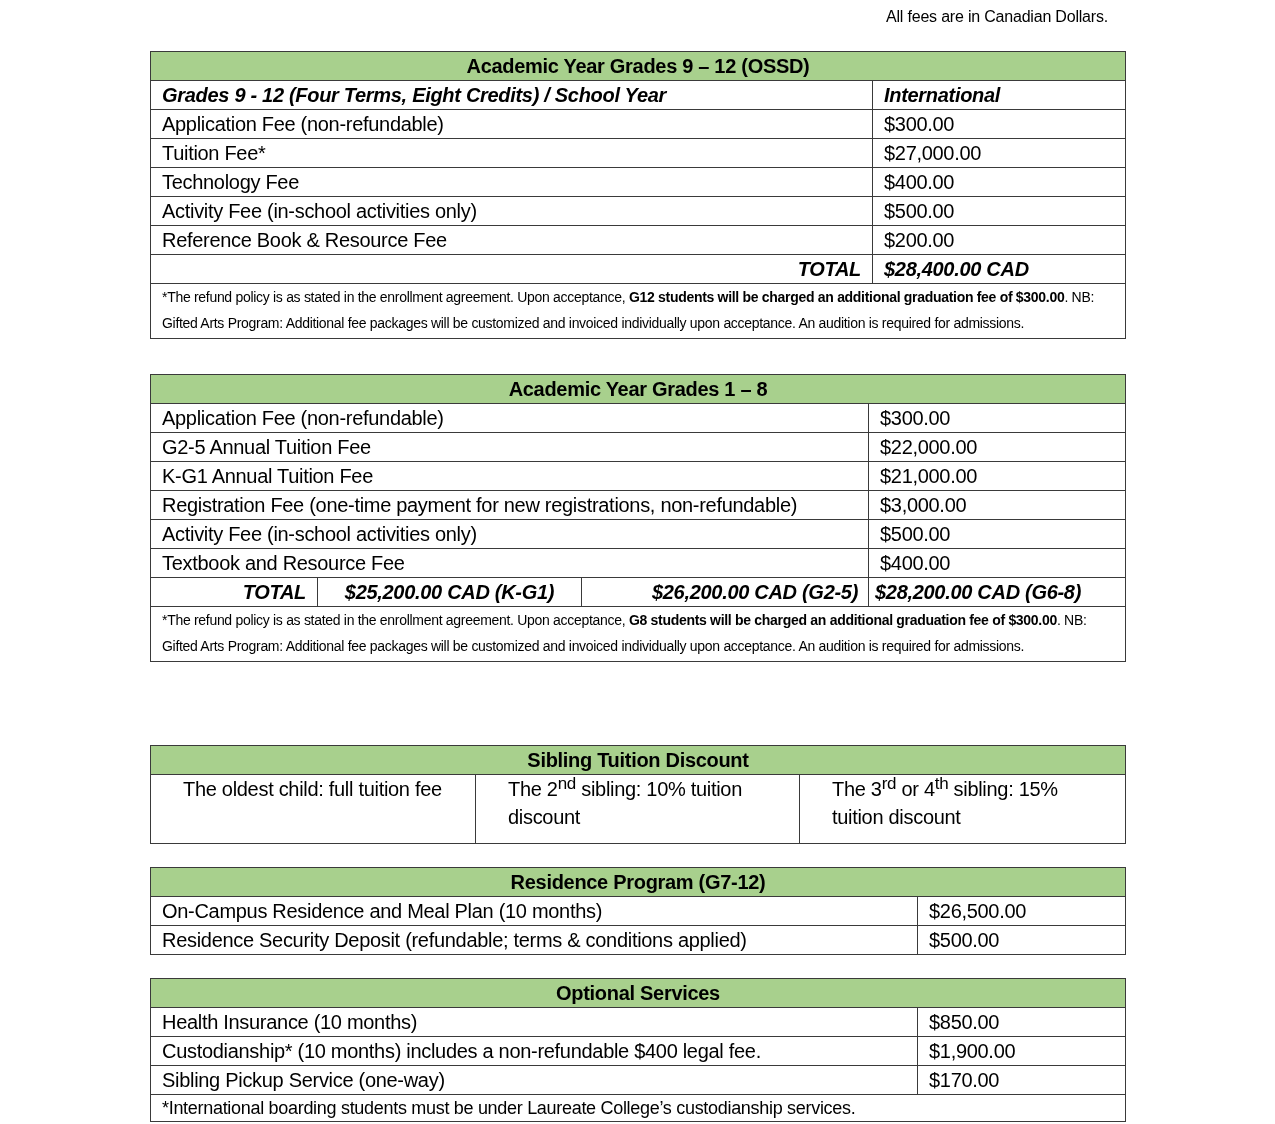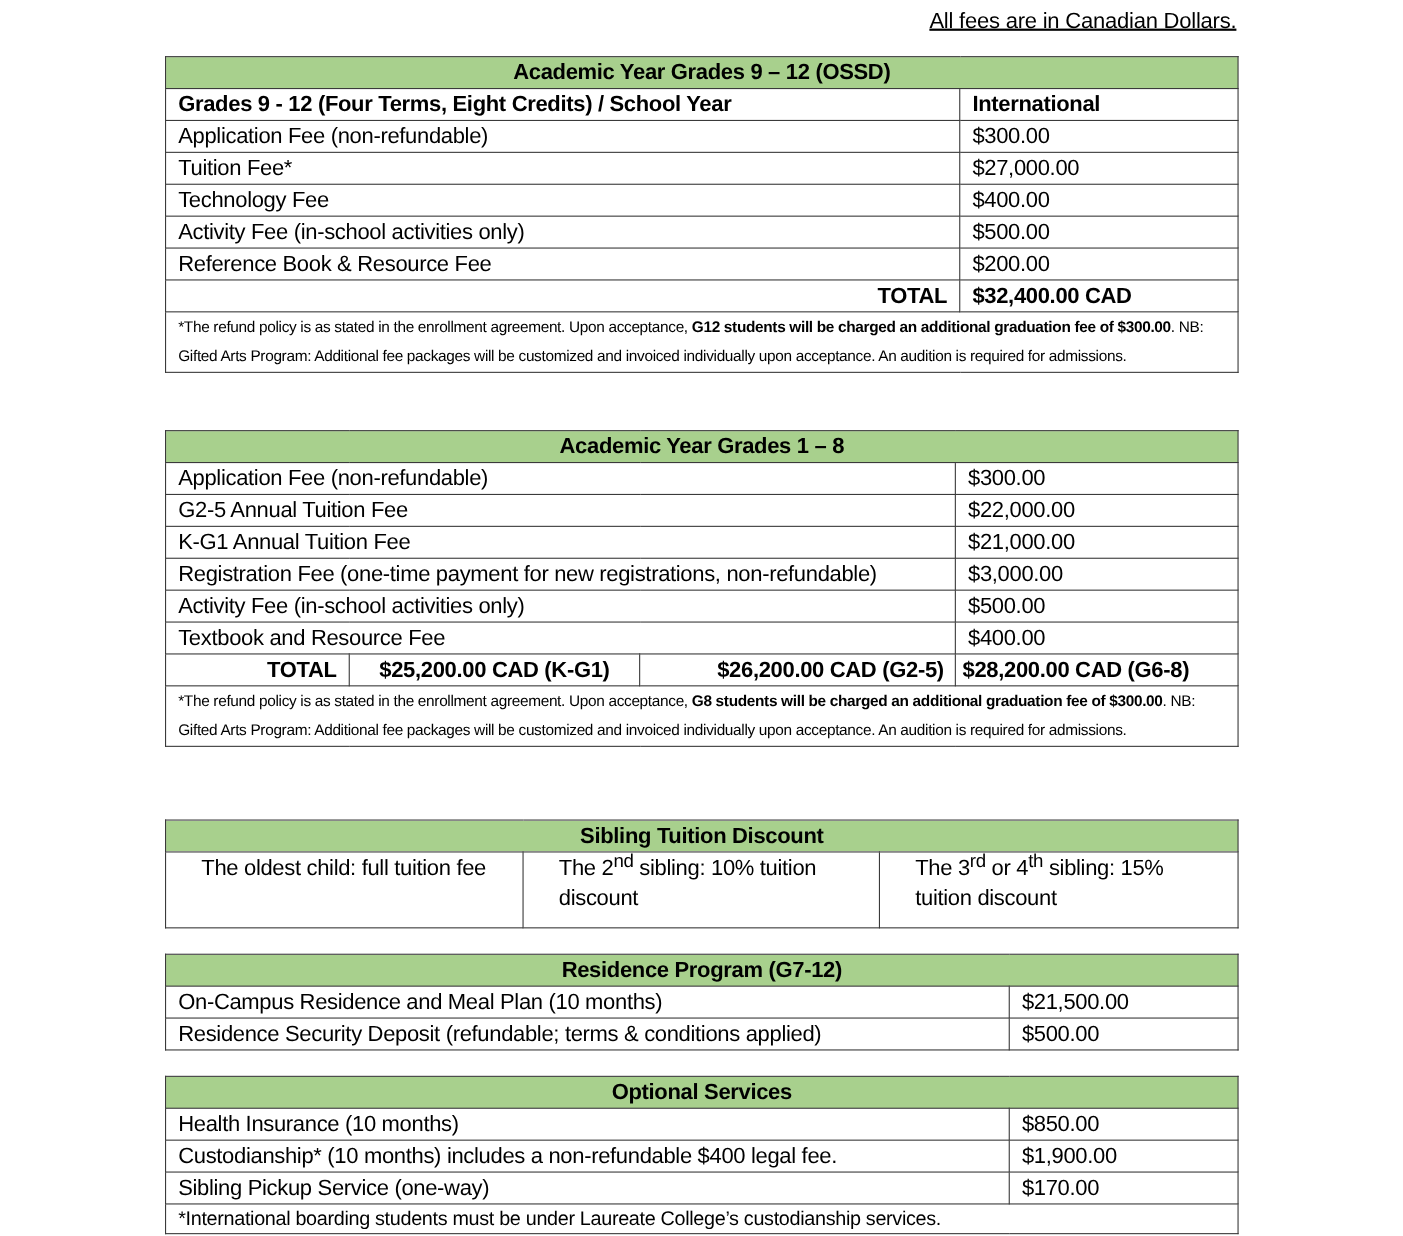--- a/index.html
+++ b/index.html
@@ -2,37 +2,37 @@
 <html><head>
 <meta charset="utf-8">
 <style>
   html, body { margin: 0; padding: 0; background: #ffffff; }
   body {
     width: 1275px; height: 1124px; position: relative; overflow: hidden;
     font-family: "Liberation Sans", "DejaVu Sans", sans-serif;
     color: #000;
   }
   .note-top {
-    position: absolute; top: 8px; right: 151px;
-    font-size: 20px; letter-spacing: -0.2px; text-decoration: underline;
+    position: absolute; top: 8px; right: 167px;
+    font-size: 16px; letter-spacing: -0.2px;
   }
   table.fee {
     position: absolute; left: 150px; width: 975px;
     border-collapse: collapse; table-layout: fixed;
     font-size: 20px; letter-spacing: -0.3px;
   }
   table.fee td {
     border: 1px solid #3a3a3a;
     padding: 0 11px; height: 28px; line-height: 28px;
     white-space: nowrap; overflow: hidden;
   }
   table.fee td.hdr {
     background: #a8d08d; font-weight: bold; text-align: center;
   }
-  table.fee td.bold { font-weight: bold; }
+  table.fee td.bold { font-weight: bold; font-style: italic; }
   table.fee td.right { text-align: right; }
   table.fee td.center { text-align: center; }
   table.fee td.footnote {
     white-space: normal; font-size: 14px; line-height: 25.5px;
     padding: 1px 11px 2px 11px; height: auto;
   }
   table.fee td.wrap {
     white-space: normal; vertical-align: top; line-height: 28px;
     height: 68px; padding-top: 0; padding-left: 32px;
   }
@@ -72,29 +72,29 @@
   <tr>
     <td>Activity Fee (in-school activities only)</td>
     <td>$500.00</td>
   </tr>
   <tr>
     <td>Reference Book &amp; Resource Fee</td>
     <td>$200.00</td>
   </tr>
   <tr>
     <td class="bold right">TOTAL</td>
-    <td class="bold">$32,400.00 CAD</td>
+    <td class="bold">$28,400.00 CAD</td>
   </tr>
   <tr>
     <td colspan="2" class="footnote"><span>*The refund policy is as stated in the enrollment agreement. Upon acceptance, </span><span class="b">G12 students will be charged an additional graduation fee of $300.00</span><span>. NB: Gifted Arts Program: Additional fee packages will be customized and invoiced individually upon acceptance. An audition is required for admissions.</span></td>
   </tr>
 </tbody>
   </table>
 
-<table class="fee" style="top:391px;">
+<table class="fee" style="top:374px;">
   <colgroup>
       <col style="width:167px">
       <col style="width:264px">
       <col style="width:287px">
       <col style="width:257px">
     </colgroup>
   <tbody>
       <tr>
         <td colspan="4" class="hdr">Academic Year Grades 1 – 8</td>
       </tr>
@@ -156,21 +156,21 @@
   <colgroup>
       <col style="width:767px">
       <col style="width:208px">
     </colgroup>
   <tbody>
       <tr>
         <td colspan="2" class="hdr">Residence Program (G7-12)</td>
       </tr>
   <tr>
     <td>On-Campus Residence and Meal Plan (10 months)</td>
-    <td>$21,500.00</td>
+    <td>$26,500.00</td>
   </tr>
   <tr>
     <td>Residence Security Deposit (refundable; terms &amp; conditions applied)</td>
     <td>$500.00</td>
   </tr>
 </tbody>
   </table>
 
 <table class="fee" style="top:978px;">
   <colgroup>

